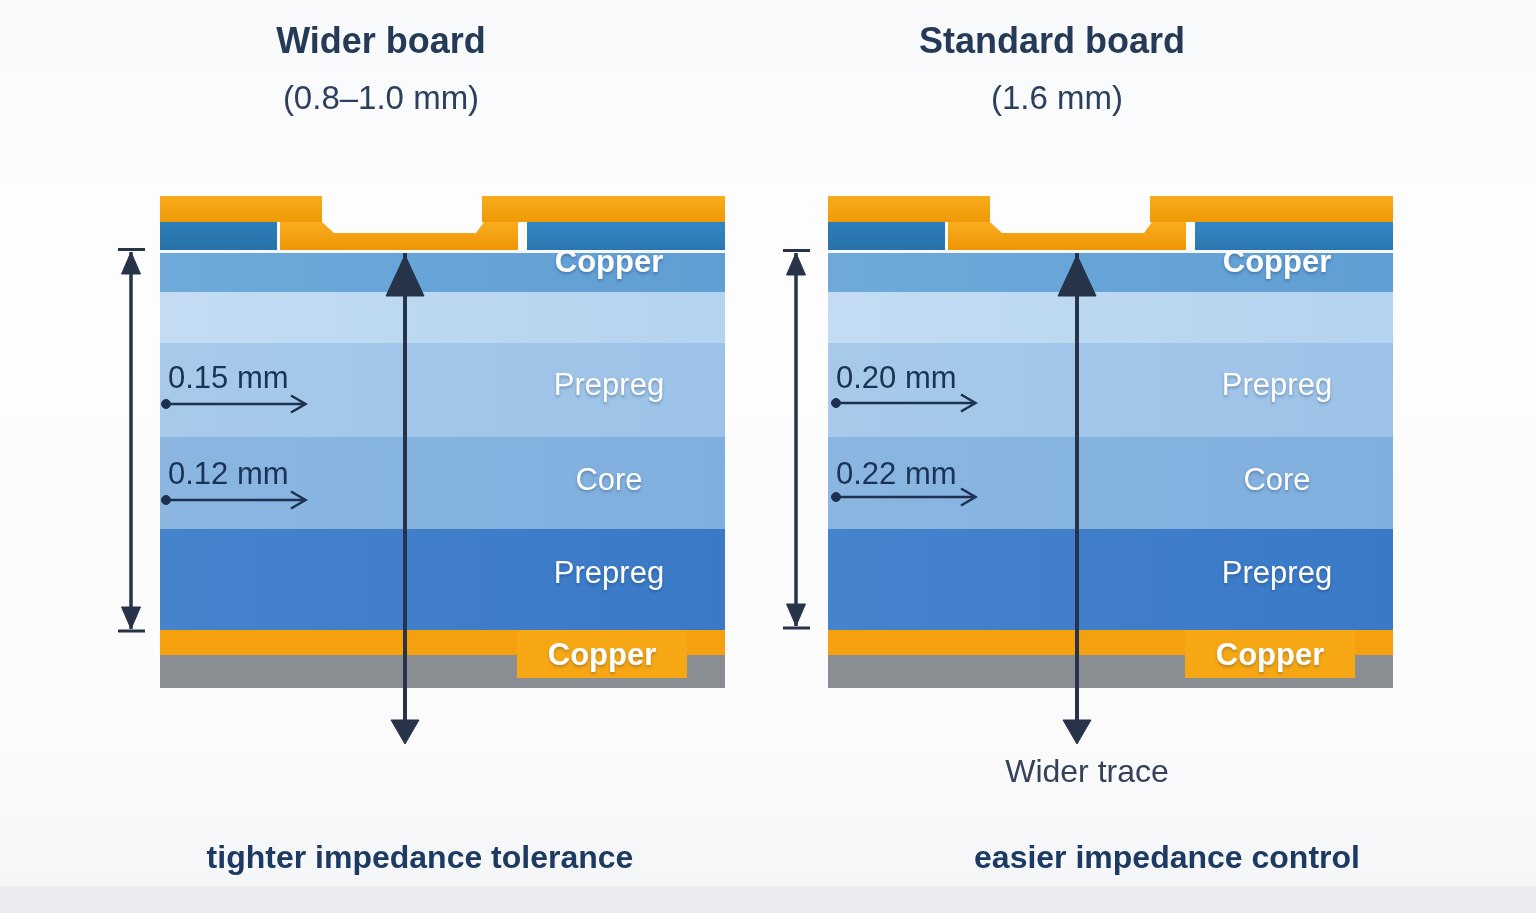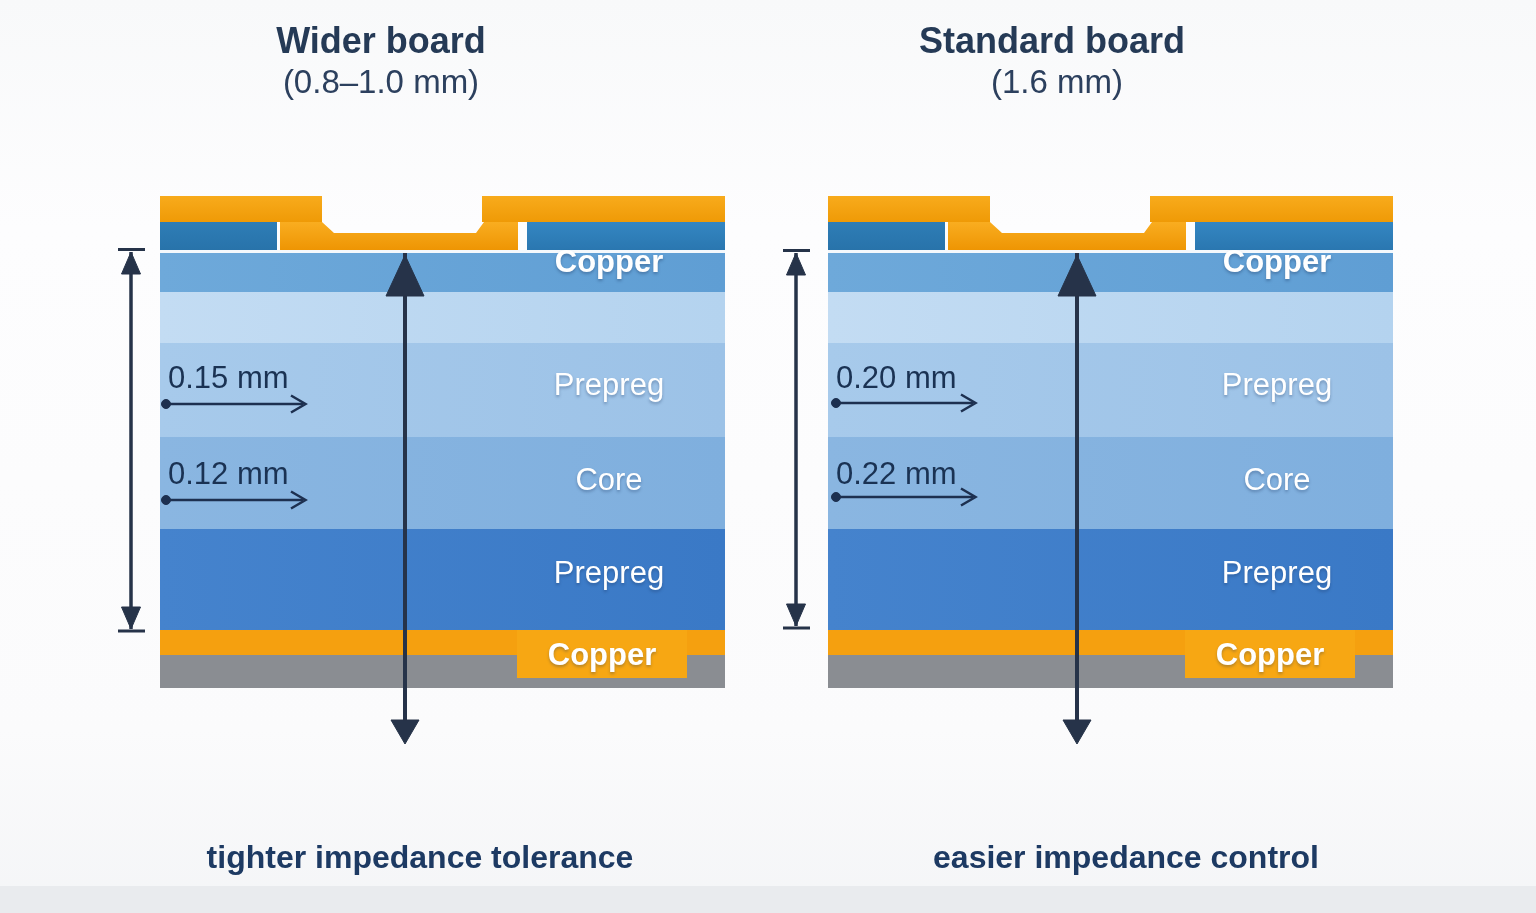--- a/index.html
+++ b/index.html
@@ -6,29 +6,29 @@
   .canvas{
     position:relative;width:1536px;height:913px;overflow:hidden;
     background:linear-gradient(180deg,#f8f9fa 0%,#fdfdfe 25%,#fbfbfc 80%,#f4f5f7 100%);
     font-family:"Liberation Sans",sans-serif;
   }
   .bg-strip{position:absolute;left:0;top:886px;width:100%;height:27px;background:#e9ebee;}
 
   
   .title{position:absolute;top:20px;transform:translateX(-50%);font-size:36px;font-weight:700;color:#253a56;white-space:nowrap;}
   .t-a{left:381px;} .t-b{left:1052px;}
-  .subtitle{position:absolute;top:63px;transform:translateX(-50%);font-size:33px;font-weight:400;color:#2c405e;white-space:nowrap;text-align:center;}
+  .subtitle{position:absolute;top:79px;transform:translateX(-50%);font-size:33px;font-weight:400;color:#2c405e;white-space:nowrap;text-align:center;}
   .s-a{left:381px;} .s-b{left:1057px;}
   .dim{position:absolute;font-size:31px;font-weight:400;color:#1a3253;white-space:nowrap;}
   .d1a{left:168px;top:360px;} .d2a{left:168px;top:456px;}
   .d1b{left:836px;top:360px;} .d2b{left:836px;top:456px;}
   .trace-note{position:absolute;top:753px;transform:translateX(-50%);font-size:32px;color:#344158;white-space:nowrap;}
   .tn-a{left:410px;} .tn-b{left:1087px;}
   .caption{position:absolute;top:839px;transform:translateX(-50%);font-size:32px;font-weight:700;color:#1d3a63;white-space:nowrap;}
-  .cap-a{left:420px;} .cap-b{left:1126px;}
+  .cap-a{left:420px;} .cap-b{left:1167px;}
 
   
   .board{position:absolute;top:196px;width:565px;height:492px;}
   .b-a{left:160px;} .b-b{left:828px;}
 
   .foil{position:absolute;top:0;height:26px;background:linear-gradient(180deg,#f8ab1c,#ef9a06);}
   .foil-l{left:0;width:162px;}
   .foil-r{left:322px;right:0;}
   .pad{position:absolute;top:26px;height:28px;}
   .pad-l{left:0;width:117px;background:linear-gradient(180deg,#2e7db6,#2873aa);}
@@ -122,20 +122,21 @@
       <span class="tab-label">Copper</span>
     </div>
     <span class="llabel lab-copper-top">Copper</span>
     <span class="llabel lab-prepreg1">Prepreg</span>
     <span class="llabel lab-core">Core</span>
     <span class="llabel lab-prepreg2">Prepreg</span>
   </div>
 
   <div class="dim d1b">0.20 mm</div>
   <div class="dim d2b">0.22 mm</div>
+  <div class="trace-note tn-b">Wider trace</div>
   <div class="caption cap-b">easier impedance control</div>
 
   <svg class="overlay" viewBox="0 0 1536 913">
 
     <g>
       <line class="ink" x1="131" y1="252" x2="131" y2="629" stroke-width="3.5"></line>
       <line class="ink" x1="118" y1="249.5" x2="145" y2="249.5" stroke-width="3"></line>
       <line class="ink" x1="118" y1="631" x2="145" y2="631" stroke-width="3"></line>
       <polygon class="ink" points="131,252 121.5,274 140.5,274"></polygon>
       <polygon class="ink" points="131,629 121.5,607 140.5,607"></polygon>

